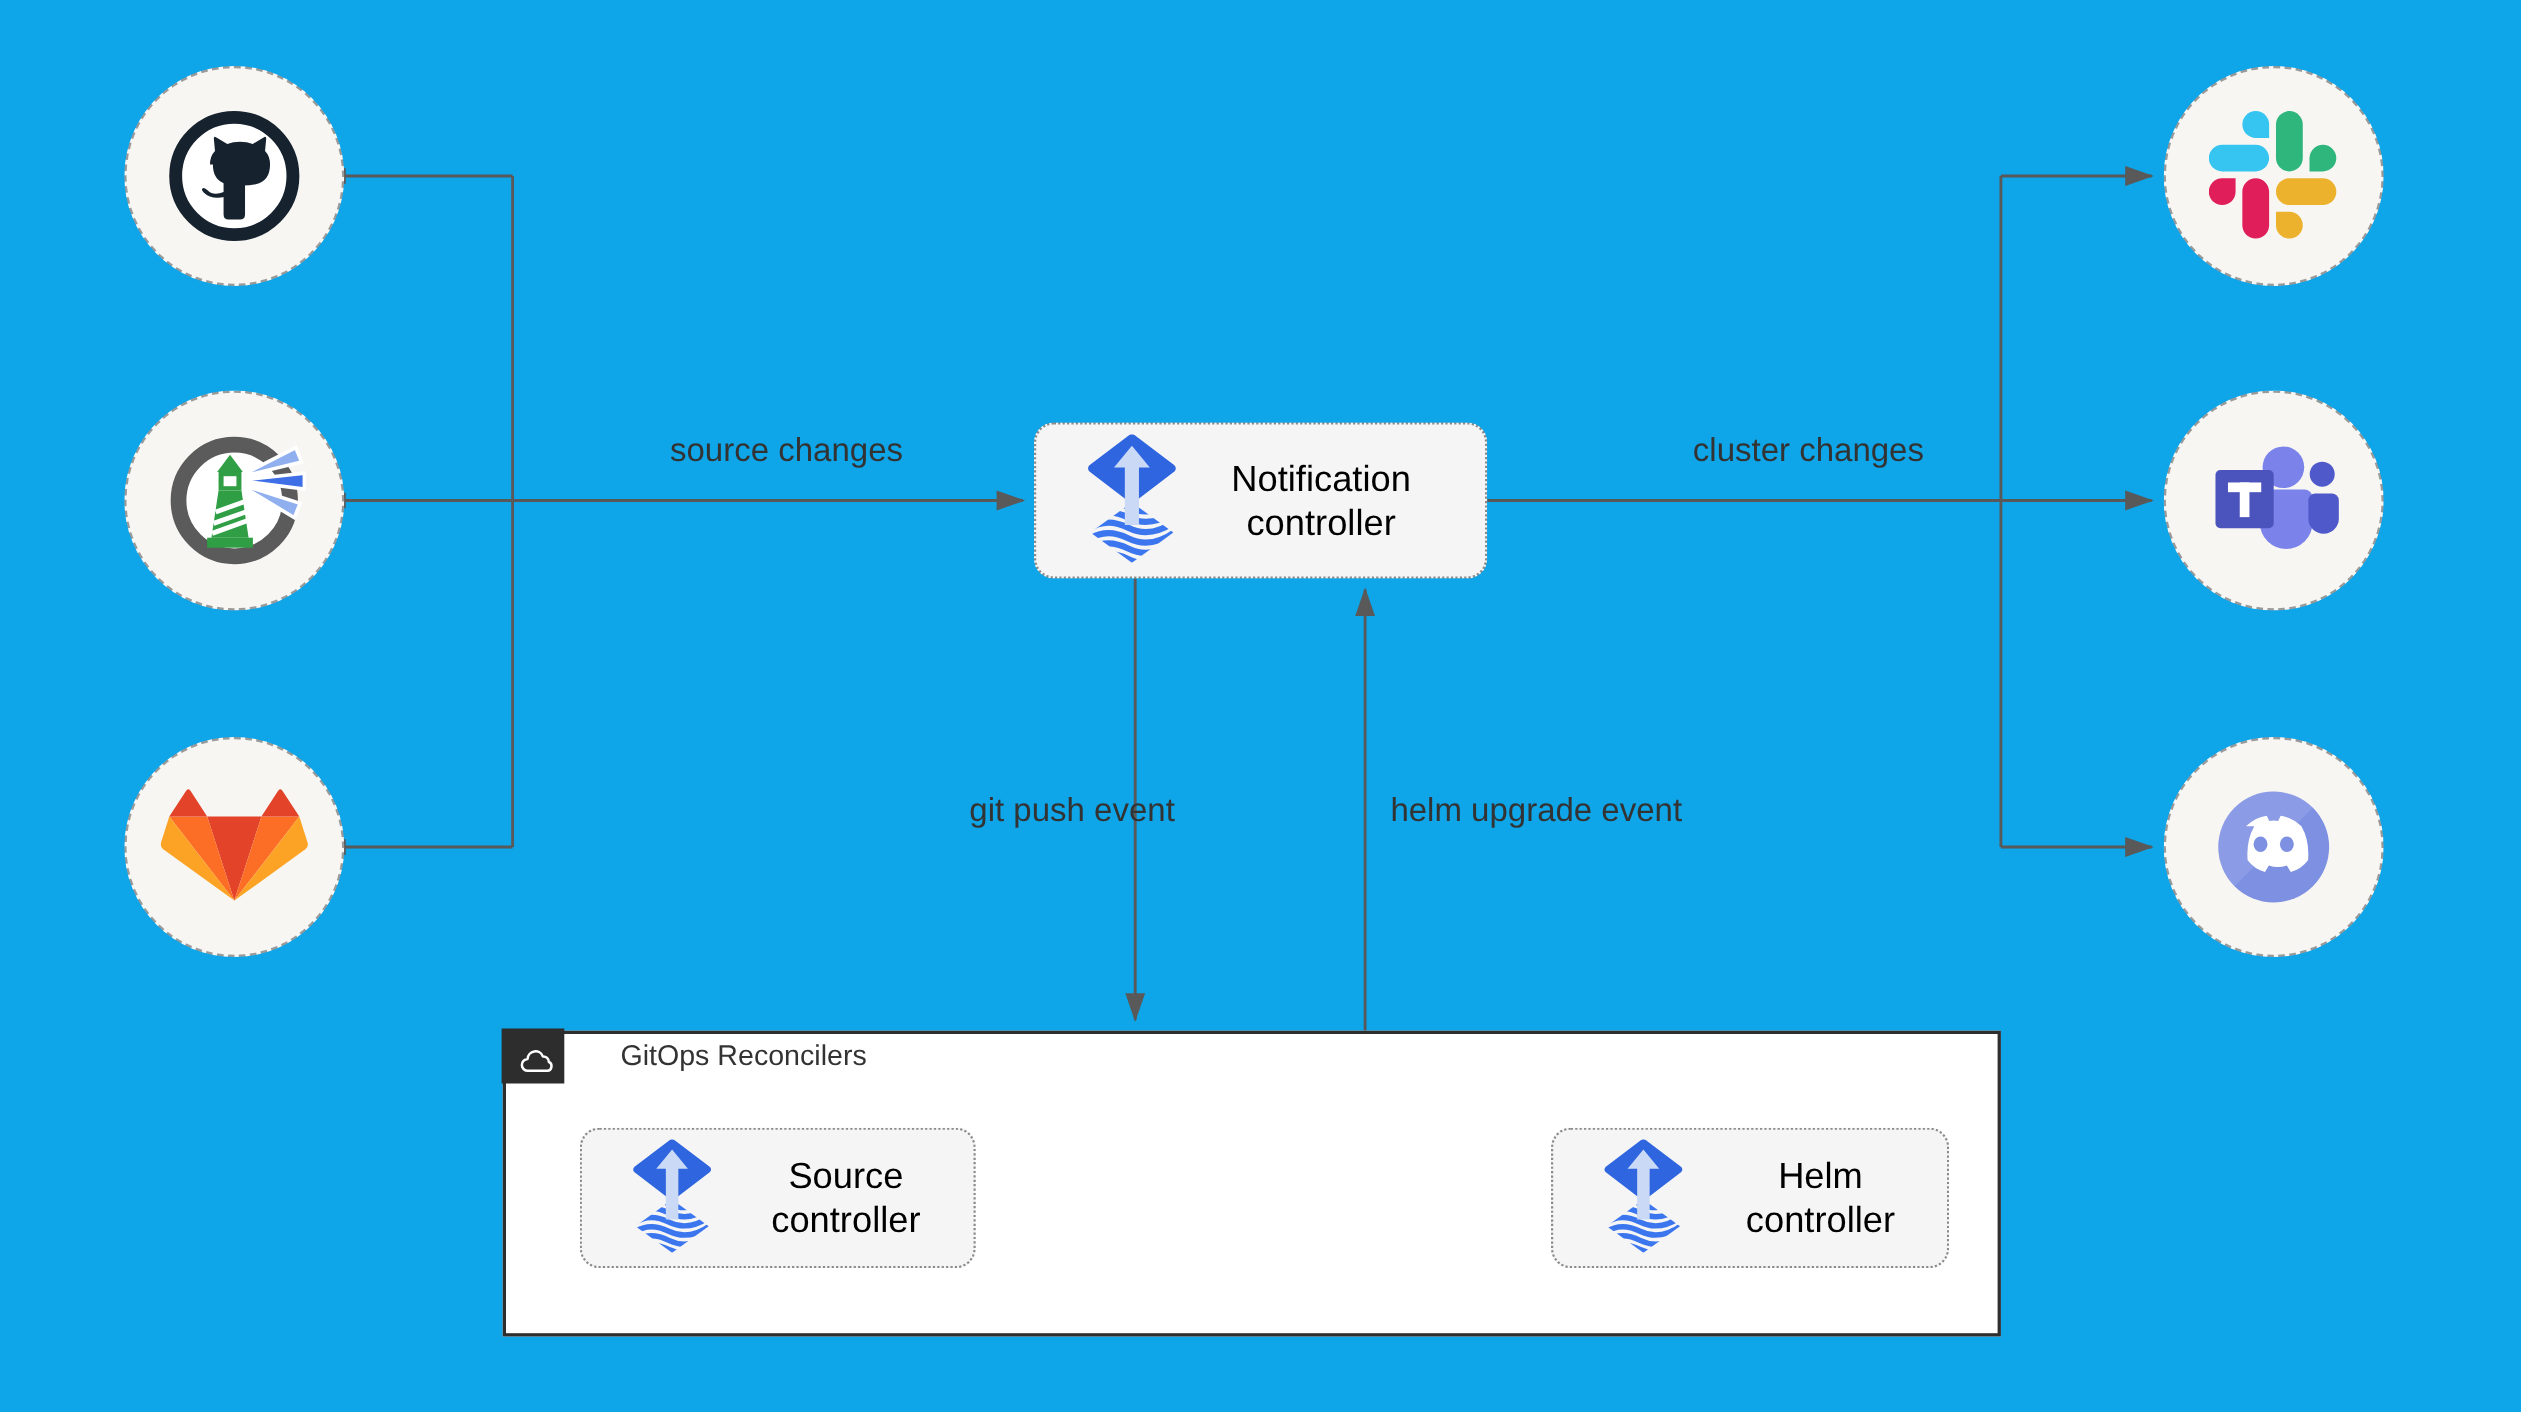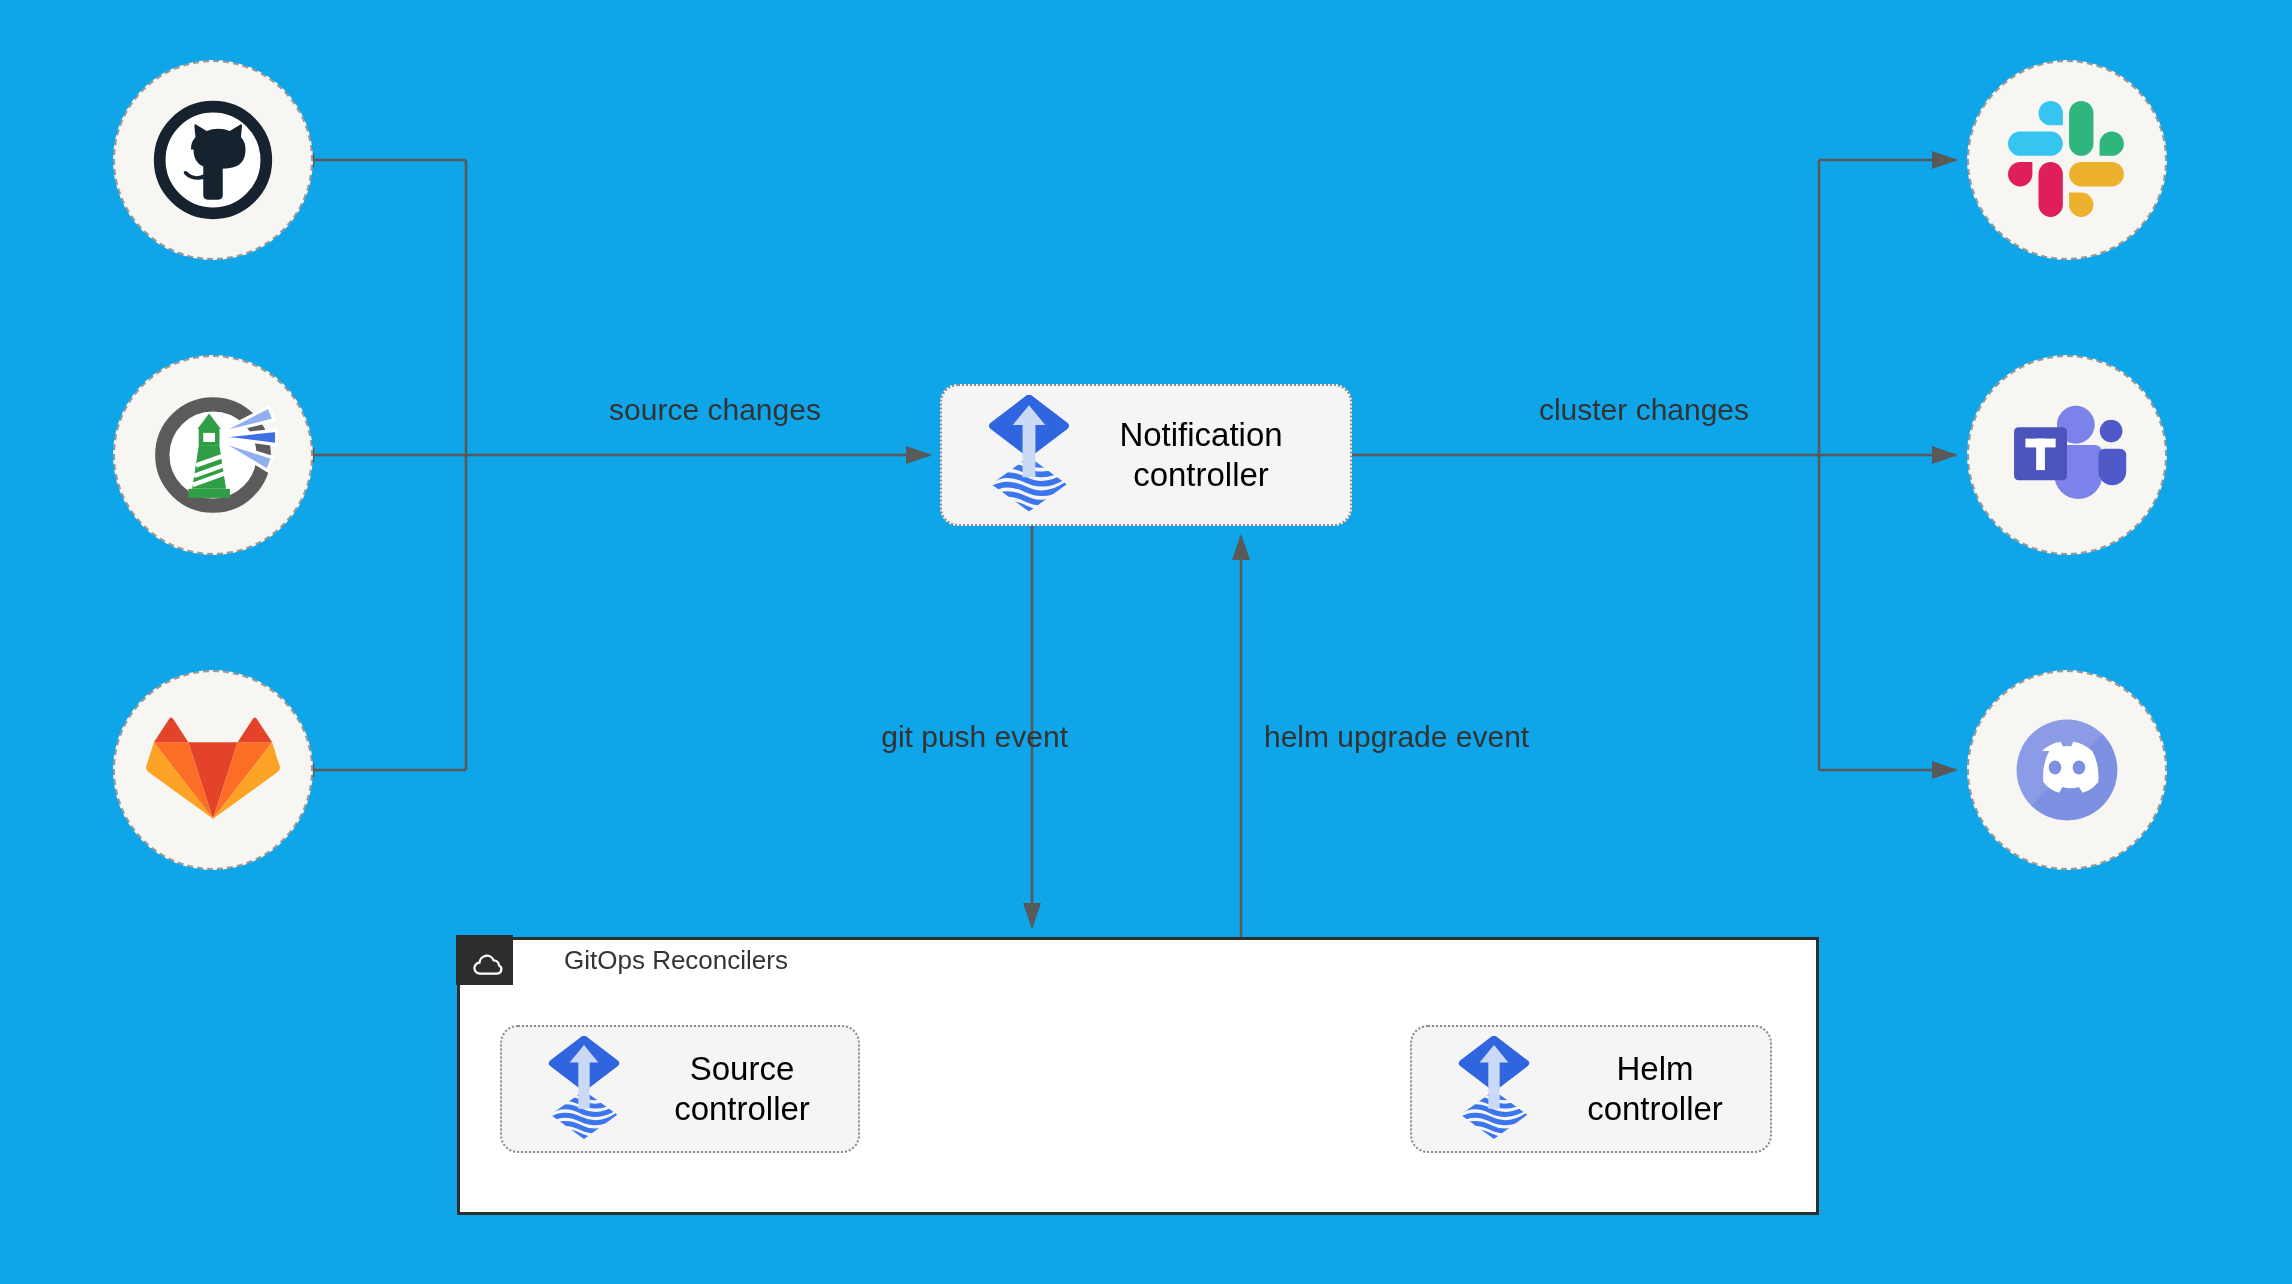--- a/index.html
+++ b/index.html
@@ -199,21 +199,21 @@
   <div class="edge-label" style="left:1264px;top:737px;transform:translate(0,-50%);">helm upgrade event</div>
 
   <div class="group-box" style="left:457px;top:937px;width:1362px;height:278px;"></div>
   <div class="group-badge" style="left:456px;top:935px;width:57px;height:50px;">
     <svg width="40" height="36" viewBox="0 0 80 80">
         <use href="#cloud" transform="translate(2,6)"></use>
       </svg>
   </div>
   <div class="group-title" style="left:532px;top:960px;transform:translate(0,-50%);margin-left:32px;">GitOps Reconcilers</div>
 
-  <div class="ctrl-box" style="left:500px;top:1025px;width:360px;height:128px;gap:24px;">
+  <div class="ctrl-box" style="left:527px;top:1025px;width:360px;height:128px;gap:24px;">
     <svg width="76" height="106" viewBox="0 0 100 140">
         <use href="#flux"></use>
       </svg>
     <div class="label">Source controller</div>
   </div>
   <div class="ctrl-box" style="left:1410px;top:1025px;width:362px;height:128px;gap:28px;">
     <svg width="76" height="106" viewBox="0 0 100 140">
         <use href="#flux"></use>
       </svg>
     <div class="label">Helm controller</div>

